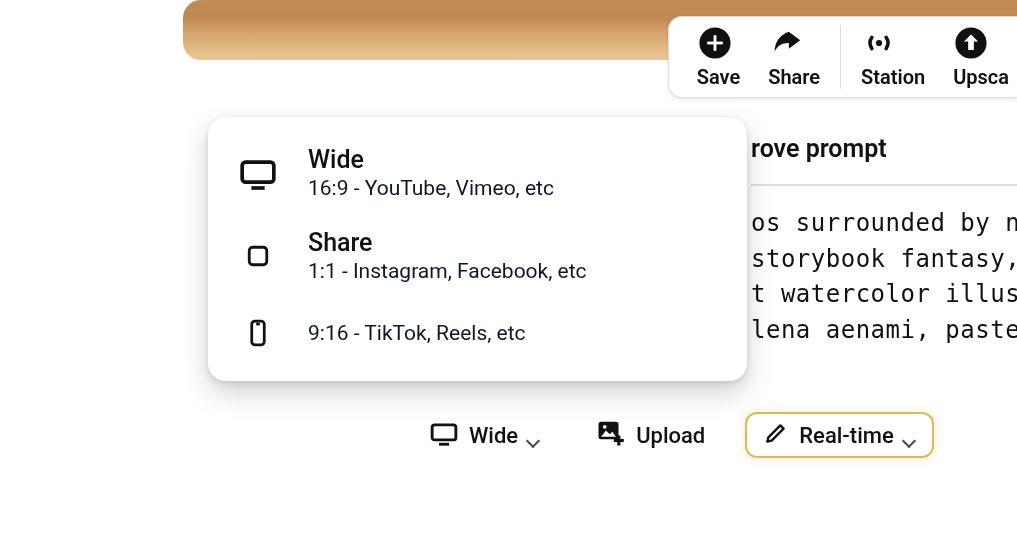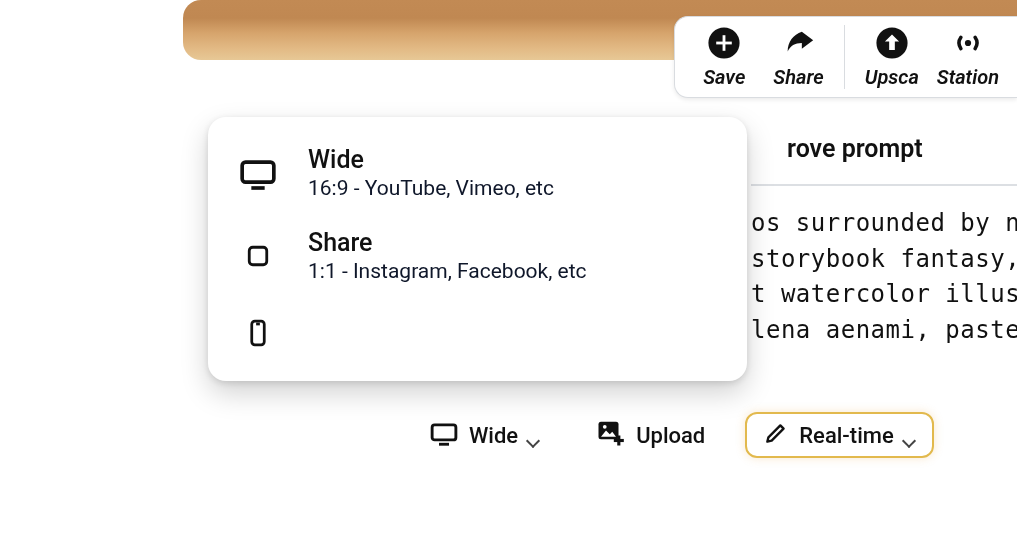--- a/index.html
+++ b/index.html
@@ -46,47 +46,45 @@
       display: flex;
       align-items: center;
       padding: 6px 4px 6px 14px;
       font-weight: 600;
       font-size: 20px;
       color: #111;
     }
     .top-toolbar .tool {
       display: flex;
       flex-direction: column;
-      align-items: center;
+      align-items: flex-start;
       justify-content: center;
       padding: 2px 14px;
       cursor: pointer;
       gap: 4px;
-      font-style: italic;
     }
     .top-toolbar .tool .i {
       width: 36px; height: 36px; display:flex; align-items:center; justify-content:center;
     }
     .top-toolbar .divider {
       width: 1px;
       height: 64px;
       background: #d9dce0;
       margin: 0 6px;
     }
 
     
     .partial-heading {
       position: absolute;
       top: 134px;
       left: 751px;
       font-size: 25px;
       font-weight: 600;
       color: #111;
       white-space: nowrap;
-      margin-left: 36px;
     }
 
     
     .prompt-box {
       position: absolute;
       top: 184px;
       left: 751px;
       right: -200px;
       padding: 20px 0 20px 0;
       border-top: 2px solid #dcdfe3;
@@ -193,39 +191,39 @@
   </div>
   <div class="tool">
     <span class="i">
       <svg viewBox="0 0 24 24" width="34" height="34" fill="#111">
           <path d="M14 4l8 6-8 6v-4c-5 0-8 2-10 6 0-7 4-12 10-14V4z"></path>
         </svg>
     </span>
     <span>Share</span>
   </div>
   <div class="divider"></div>
-  <div class="tool" style="padding-right:4px;">
-    <span class="i">
-      <svg viewBox="0 0 24 24" width="34" height="34">
-          <circle cx="12" cy="12" r="11" fill="#111"></circle>
-          <path d="M12 6l5 5h-3v6h-4v-6H7l5-5z" fill="#fff"></path>
-        </svg>
-    </span>
-    <span>Upsca</span>
-  </div>
   <div class="tool">
     <span class="i">
       <svg viewBox="0 0 24 24" width="34" height="34" fill="none" stroke="#111" stroke-width="2.5" stroke-linecap="round">
           <circle cx="12" cy="12" r="2.2" fill="#111" stroke="none"></circle>
           <path d="M7 8a7 7 0 0 0 0 8"></path>
           <path d="M17 8a7 7 0 0 1 0 8"></path>
         </svg>
     </span>
     <span>Station</span>
   </div>
+  <div class="tool" style="padding-right:4px;">
+    <span class="i">
+      <svg viewBox="0 0 24 24" width="34" height="34">
+          <circle cx="12" cy="12" r="11" fill="#111"></circle>
+          <path d="M12 6l5 5h-3v6h-4v-6H7l5-5z" fill="#fff"></path>
+        </svg>
+    </span>
+    <span>Upsca</span>
+  </div>
 </div>
 
 <div class="partial-heading">rove prompt</div>
 
 <div class="prompt-box">os surrounded by nel
 storybook fantasy, s
 t watercolor illustr
 lena aenami, pastel </div>
 
 <div class="aspect-panel">
@@ -253,20 +251,21 @@
     </div>
   </div>
   <div class="aspect-item">
     <span class="icon-slot">
       <svg viewBox="0 0 24 24" width="30" height="40" fill="none" stroke="#111" stroke-width="2.2">
           <rect x="7" y="2.5" width="10" height="19" rx="2.5"></rect>
           <line x1="10.5" y1="4.8" x2="13.5" y2="4.8"></line>
         </svg>
     </span>
     <div class="labels">
+      <div class="desc">9:16 - TikTok, Reels, etc</div>
     </div>
   </div>
 </div>
 
 <div class="bottom-row">
   <div class="pill">
     <span>
       <svg viewBox="0 0 24 24" width="30" height="30" fill="none" stroke="#111" stroke-width="2.3">
           <rect x="2.5" y="5.5" width="19" height="12" rx="2"></rect>
           <line x1="8" y1="21" x2="16" y2="21"></line>

